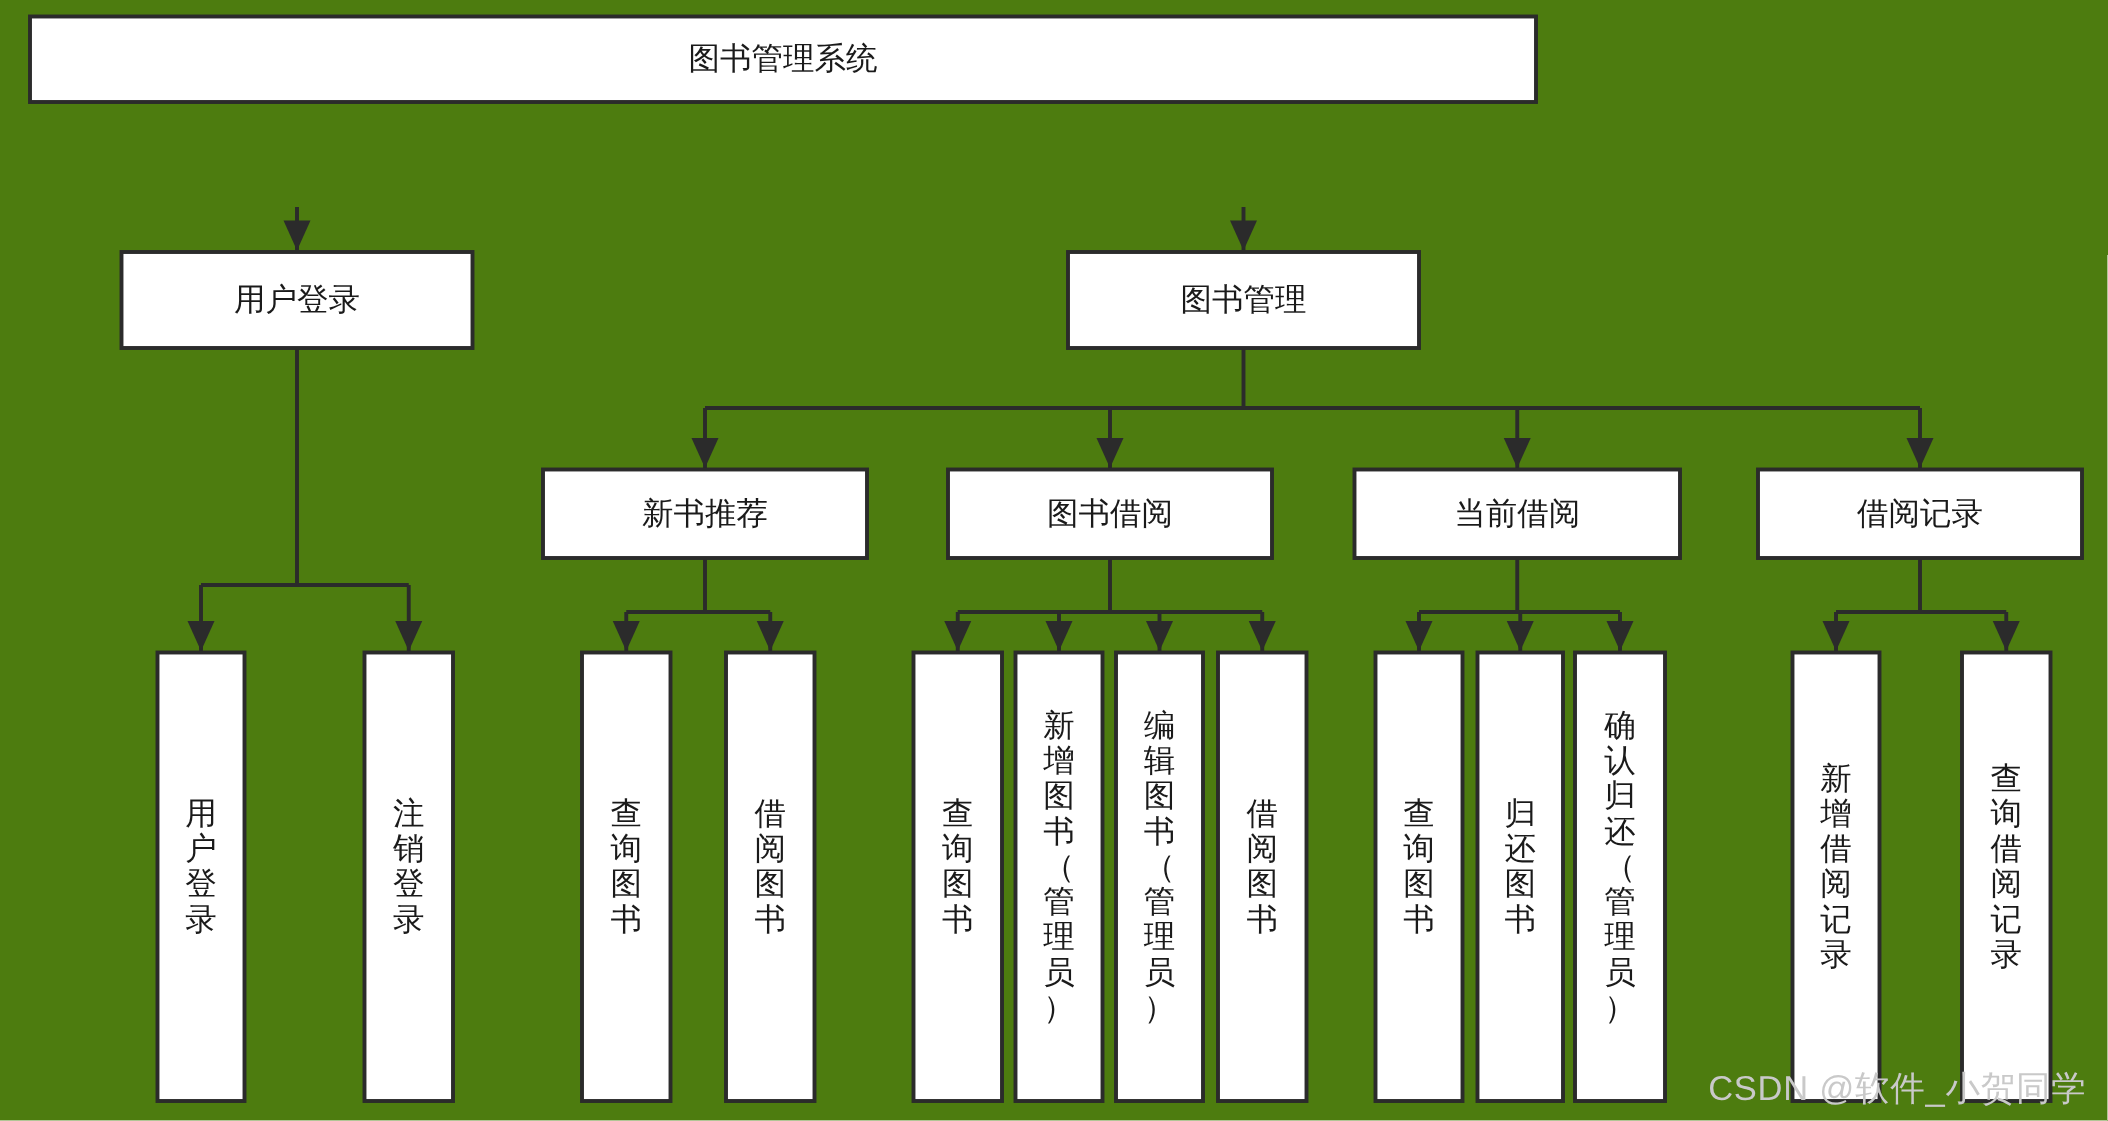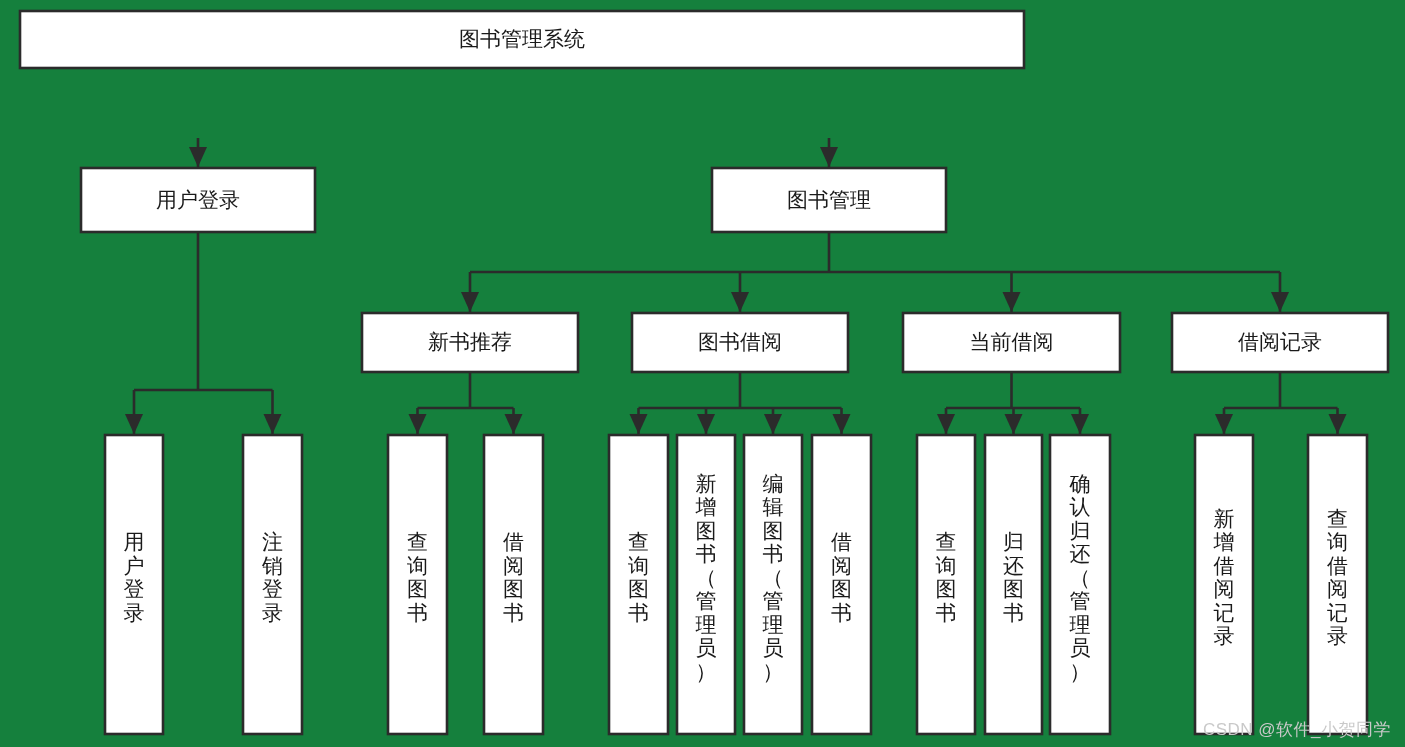--- a/index.html
+++ b/index.html
@@ -7,21 +7,21 @@
     padding: 0;
     background: #ffffff;
   }
   body {
     font-family: "Liberation Sans", "DejaVu Sans", sans-serif;
   }
   #diagram-root {
     position: relative;
     width: 1405px;
     height: 747px;
-    background: #15803d;
+    background: #4d7c0f;
     overflow: hidden;
   }
   svg#flow {
     position: absolute;
     left: 0;
     top: 0;
     width: 1405px;
     height: 747px;
   }
   .node-rect {
@@ -49,21 +49,21 @@
     font-family: "Liberation Sans", "DejaVu Sans", sans-serif;
     font-size: 21px;
     fill: #1a1a1a;
     text-anchor: middle;
   }
   .watermark {
     position: absolute;
     right: 14px;
     bottom: 6px;
     font-family: "Liberation Sans", "DejaVu Sans", sans-serif;
-    font-size: 17px;
+    font-size: 23px;
     color: #c9c9c9;
     letter-spacing: 0.5px;
     white-space: nowrap;
     user-select: none;
   }
 </style>
 </head>
 <body>
 
 <div id="diagram-root">

